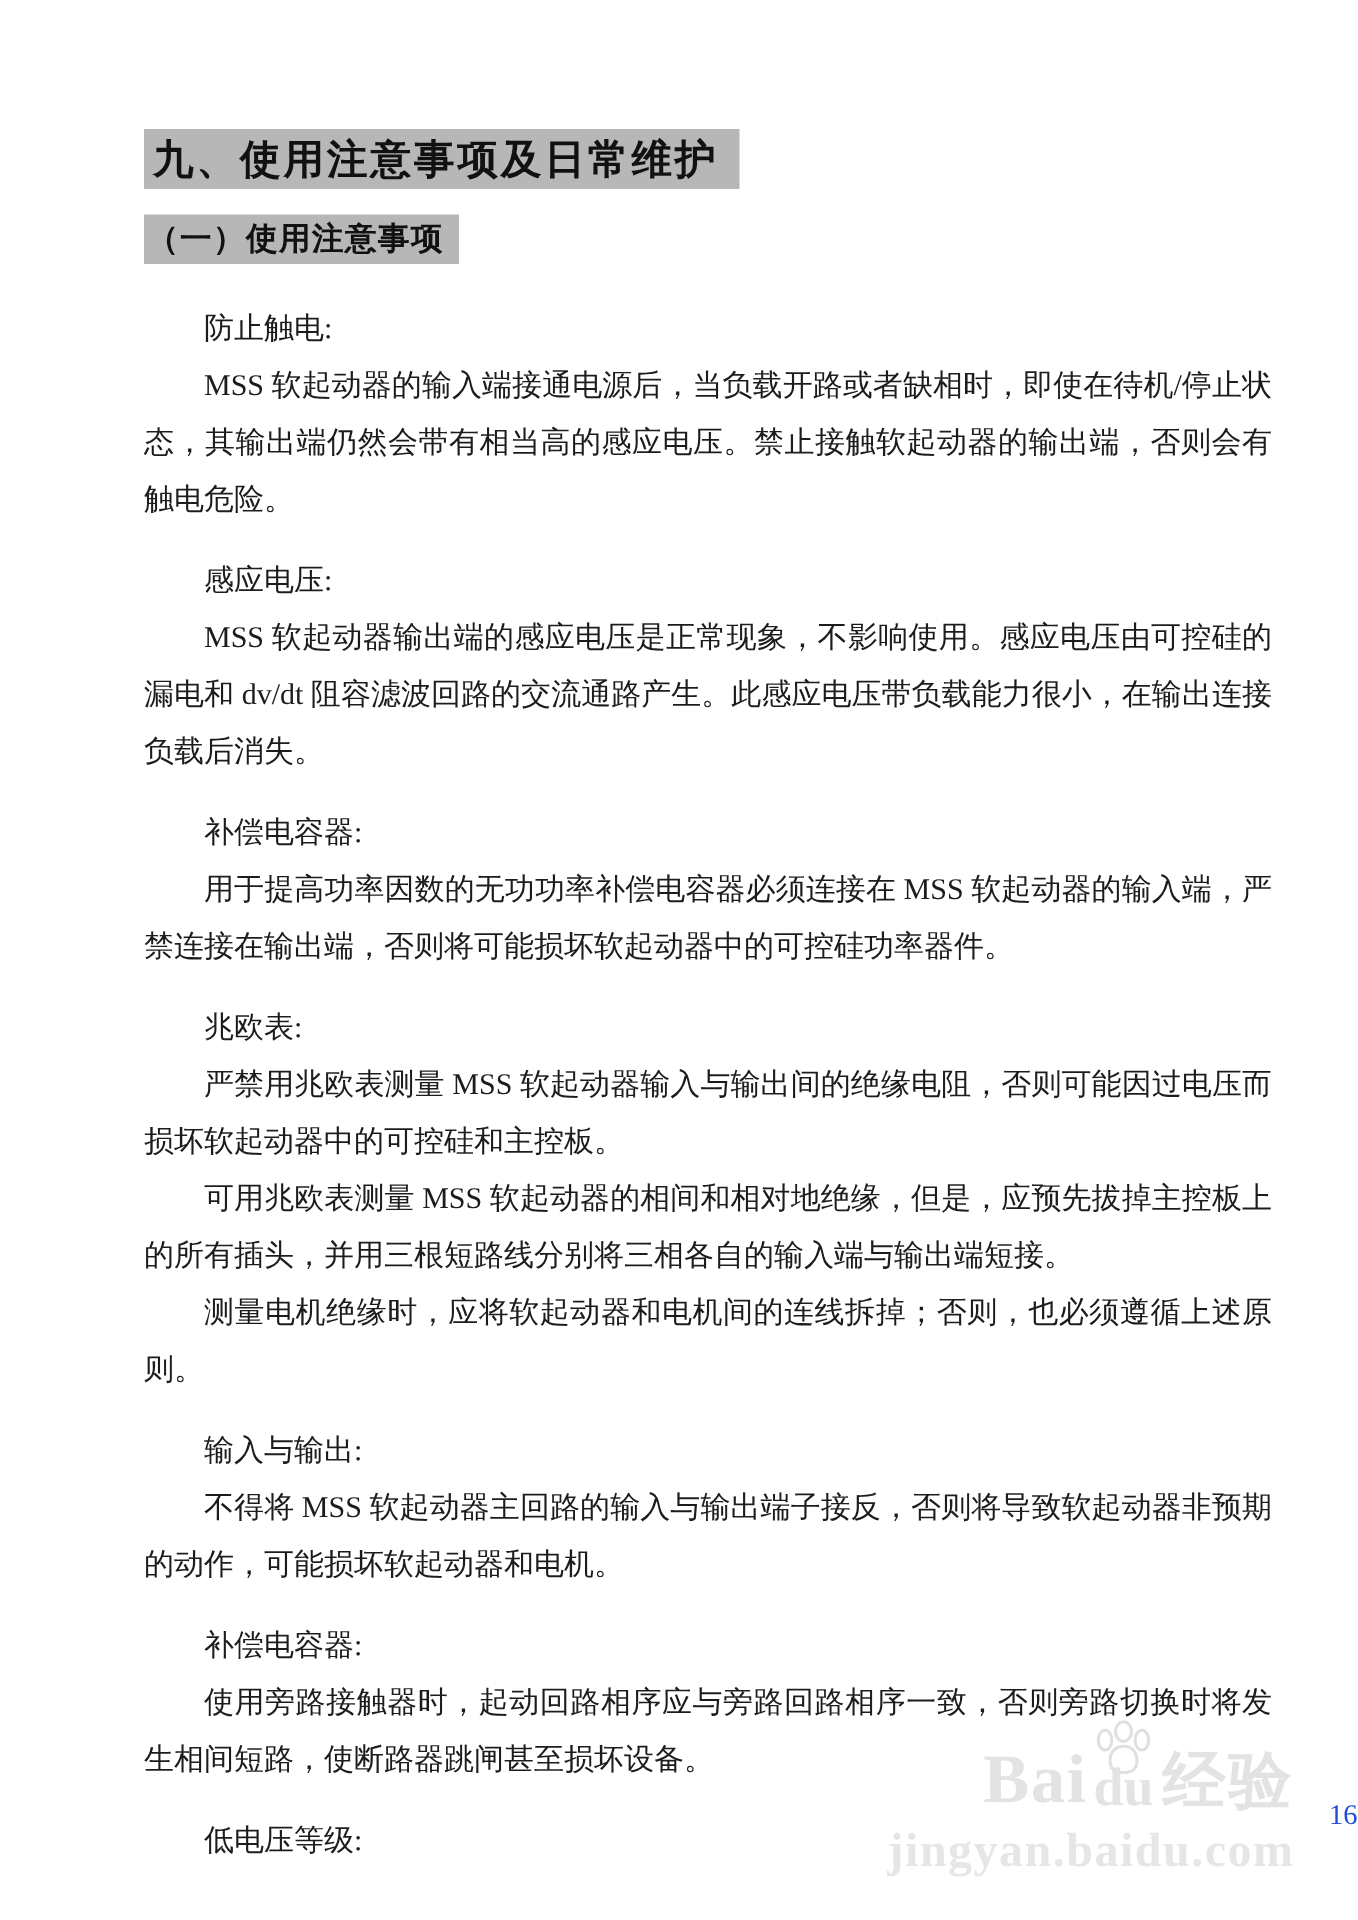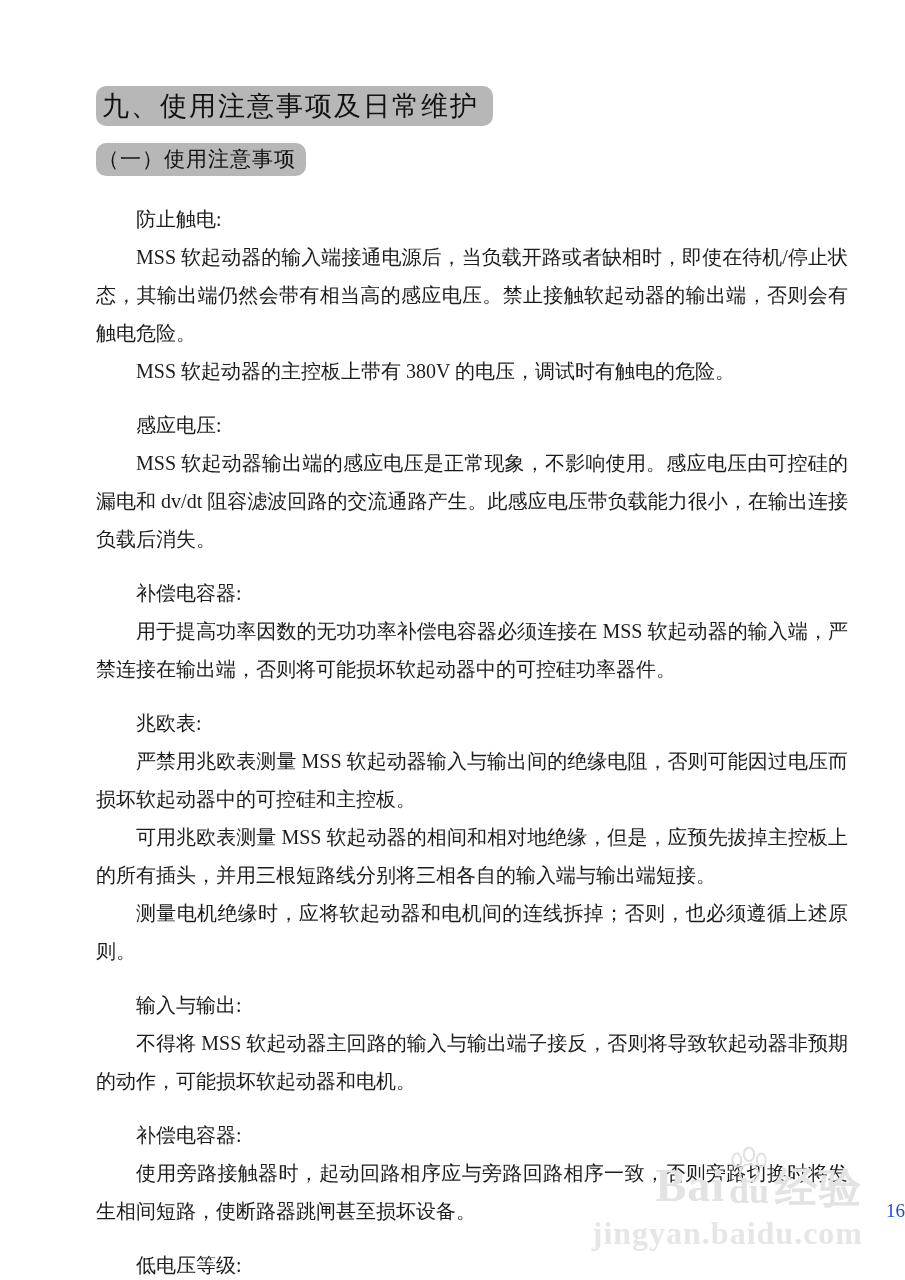--- a/index.html
+++ b/index.html
@@ -15,23 +15,22 @@
     font-family: "Liberation Serif", "DejaVu Serif", serif;
     color: #1c1c1c;
   }
   .content {
     padding: 86px 57px 0 96px;
   }
   .bar {
     display: inline-block;
     background: #b7b7b7;
     color: #111111;
-    font-weight: normal;
+    font-weight: bold;
     margin: 0;
-    border-radius: 10px;
   }
   .main-bar {
     font-size: 27px;
     line-height: 40px;
     padding: 0 14px 0 6px;
     letter-spacing: 2px;
   }
   .sub-bar-wrap { margin-top: 17px; }
   .sub-bar {
     font-size: 21px;
@@ -114,21 +113,20 @@
   <div class="sub-bar-wrap">
     <h2 class="bar sub-bar">（一）使用注意事项</h2>
   </div>
 
   <div class="sections">
 
       <div class="section">
         <p class="sec-title">防止触电:</p>
         <div class="sec-paras">
           <p class="para">MSS 软起动器的输入端接通电源后，当负载开路或者缺相时，即使在待机/停止状态，其输出端仍然会带有相当高的感应电压。禁止接触软起动器的输出端，否则会有触电危险。</p>
-          <p class="para">MSS 软起动器的主控板上带有 380V 的电压，调试时有触电的危险。</p>
         </div>
       </div>
 
       <div class="section">
         <p class="sec-title">感应电压:</p>
         <div class="sec-paras">
           <p class="para">MSS 软起动器输出端的感应电压是正常现象，不影响使用。感应电压由可控硅的漏电和 dv/dt 阻容滤波回路的交流通路产生。此感应电压带负载能力很小，在输出连接负载后消失。</p>
         </div>
       </div>
 

